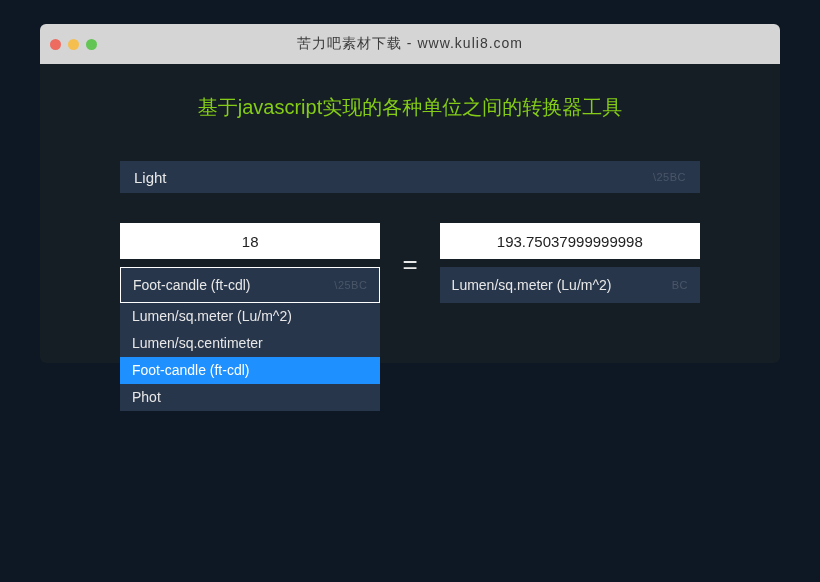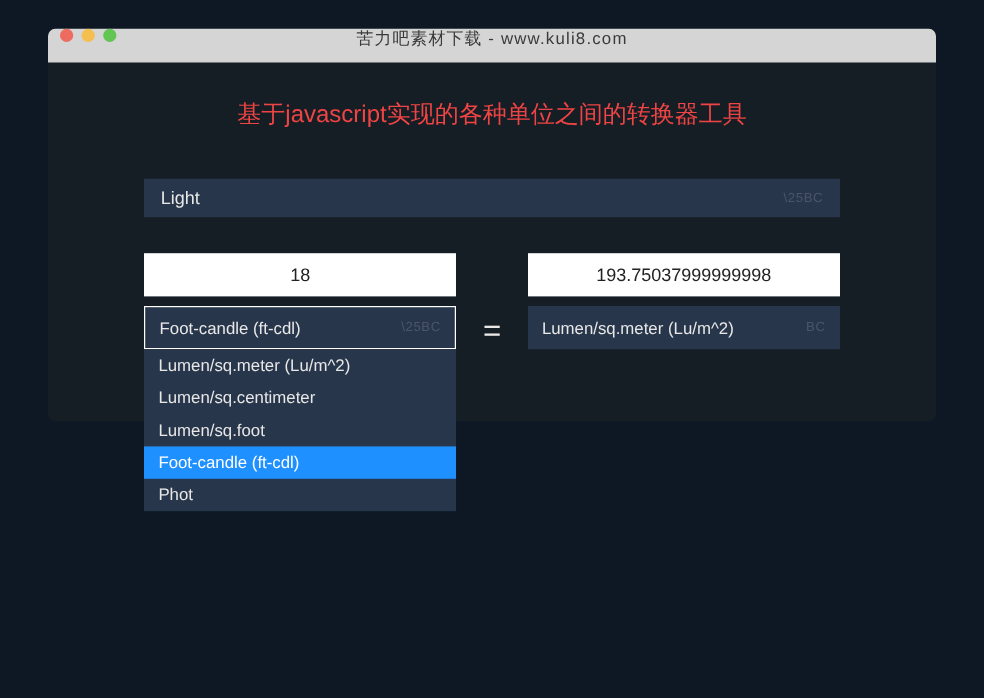--- a/index.html
+++ b/index.html
@@ -11,23 +11,23 @@
       overflow: hidden;
     }
     .window {
       margin: 24px 40px;
       background: #151d25;
       border-radius: 6px;
       overflow: visible;
     }
     .titlebar {
       background: #d5d5d5;
-      height: 28px;
+      height: 40px;
       display: flex;
-      align-items: flex-start;
+      align-items: center;
       padding: 0 10px;
       position: relative;
       border-radius: 6px 6px 0 0;
     }
     .traffic-lights {
       display: flex;
       gap: 7px;
     }
     .traffic-light {
       width: 11px;
@@ -42,21 +42,21 @@
       left: 50%;
       transform: translateX(-50%);
       color: #3a3a3a;
       font-size: 14px;
       letter-spacing: 1px;
     }
     .content {
       padding: 30px 80px 60px;
     }
     .heading {
-      color: #ef4444;
+      color: #84cc16;
       font-size: 20px;
       text-align: center;
       margin-bottom: 40px;
       font-weight: 400;
     }
     .category-select {
       background: #28364b;
       color: #e8e8e8;
       height: 24px;
       display: flex;
@@ -69,21 +69,21 @@
     }
     .category-chevron {
       position: absolute;
       right: 14px;
       color: #4a5668;
       font-size: 11px;
       letter-spacing: 0.5px;
     }
     .converter-row {
       display: flex;
-      align-items: flex-end;
+      align-items: center;
       gap: 22px;
     }
     .col {
       position: relative;
       flex: 1;
     }
     .input-box {
       background: #fff;
       color: #222;
       height: 36px;
@@ -164,21 +164,20 @@
     <div class="converter-row">
       <div class="col">
         <input class="input-box" value="18" style="">
         <div class="unit-select open">
           <span>Foot-candle (ft-cdl)</span>
           <span class="unit-chevron">\25BC</span>
         </div>
         <div class="dropdown" id="dropdown-list">
             <div class="dropdown-item">Lumen/sq.meter (Lu/m^2)</div>
             <div class="dropdown-item">Lumen/sq.centimeter</div>
-            <div class="dropdown-item">Lumen/sq.foot</div>
             <div class="dropdown-item selected">Foot-candle (ft-cdl)</div>
             <div class="dropdown-item">Phot</div>
           </div>
       </div>
 
       <div class="equals">=</div>
 
       <div class="col">
         <input class="input-box" value="193.75037999999998" style="">
         <div class="unit-select">

